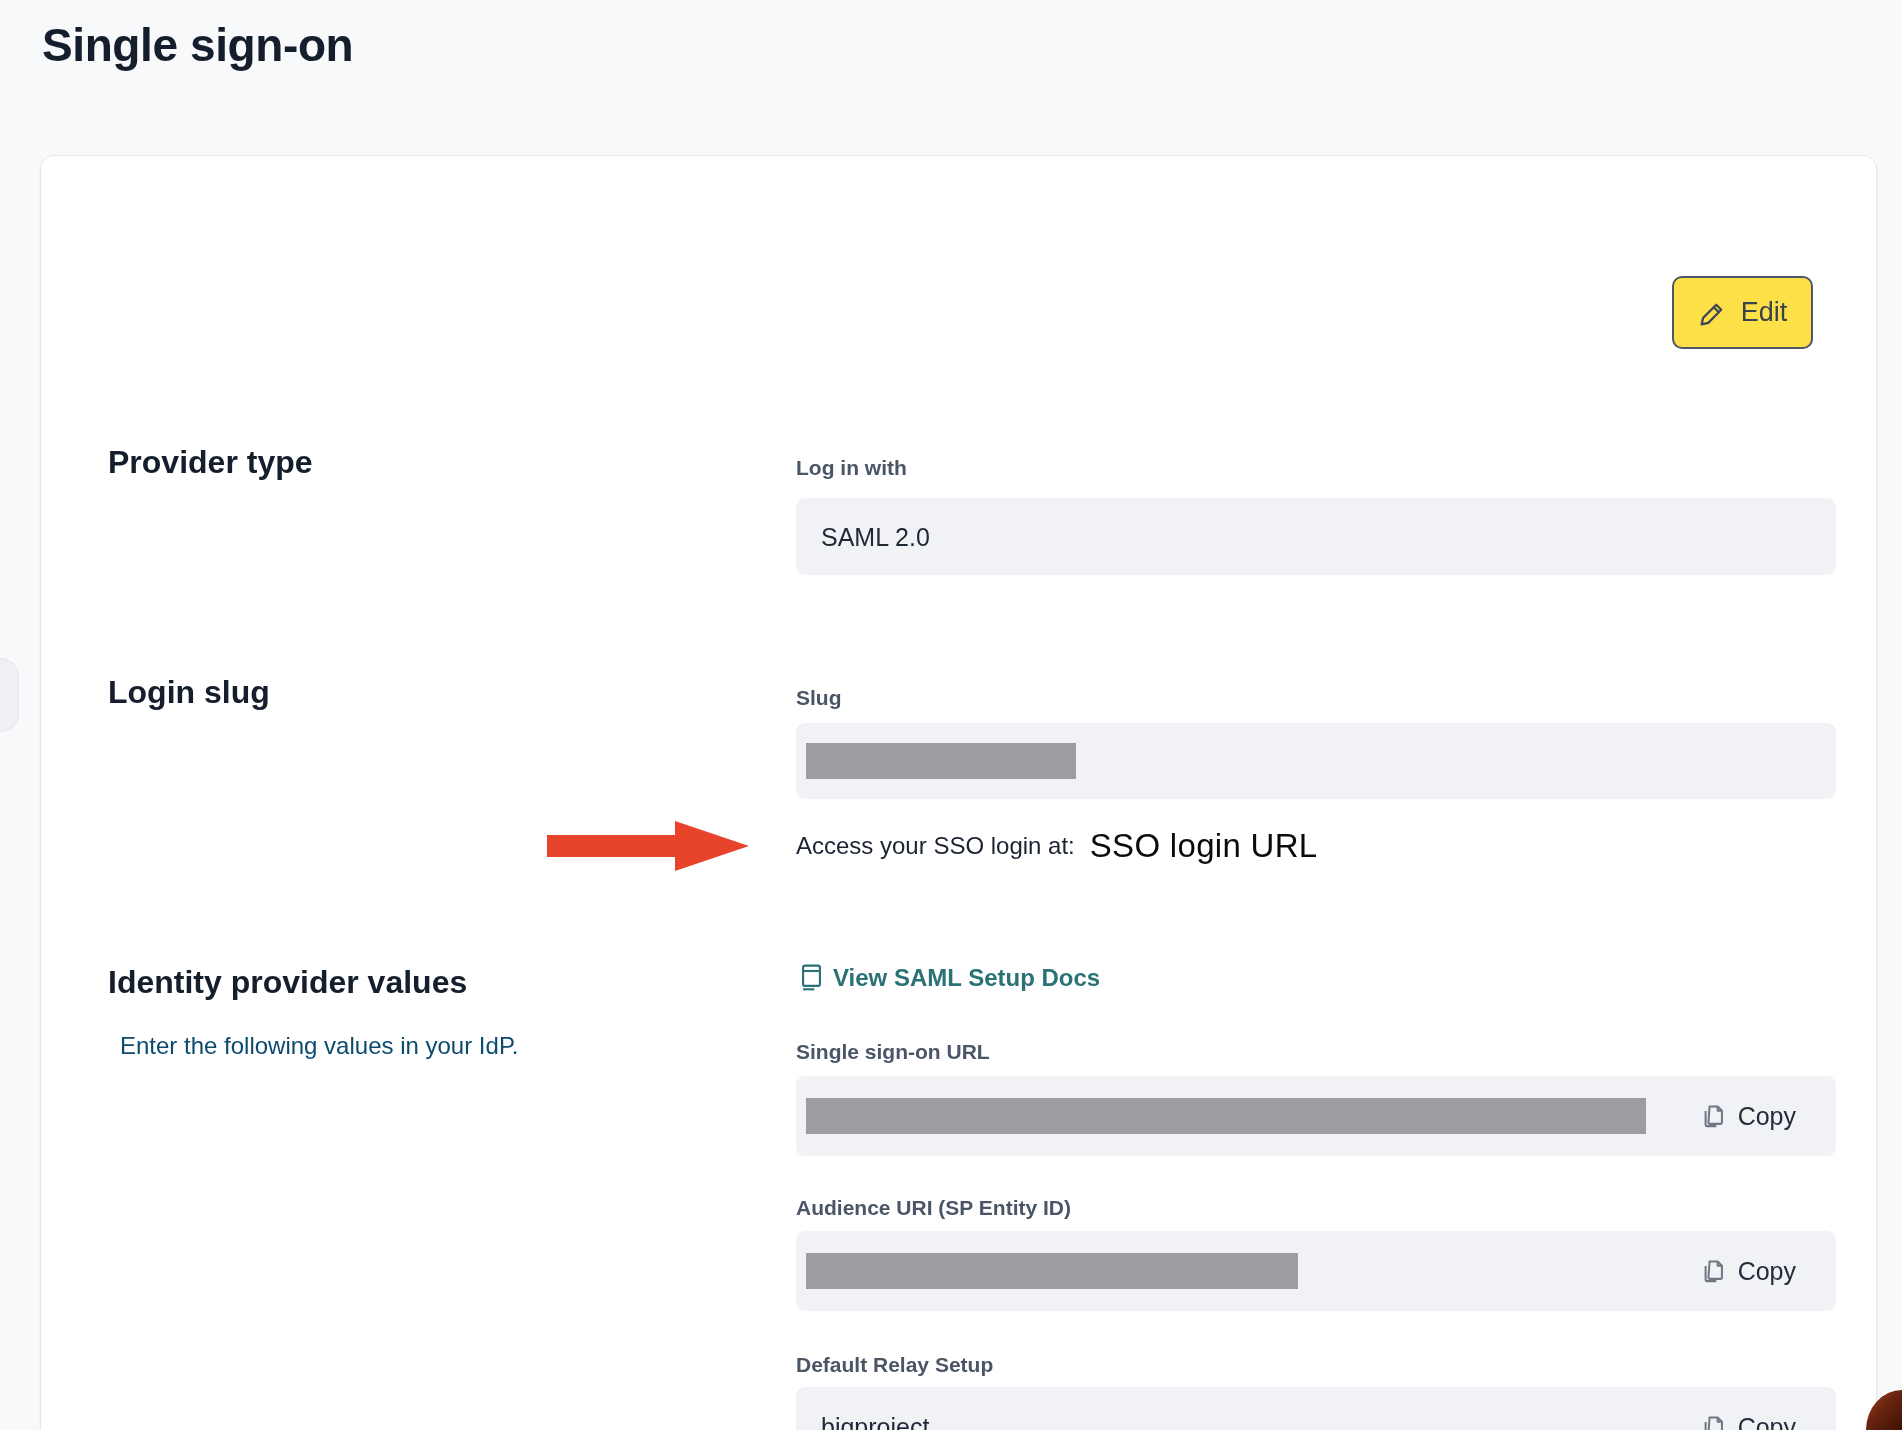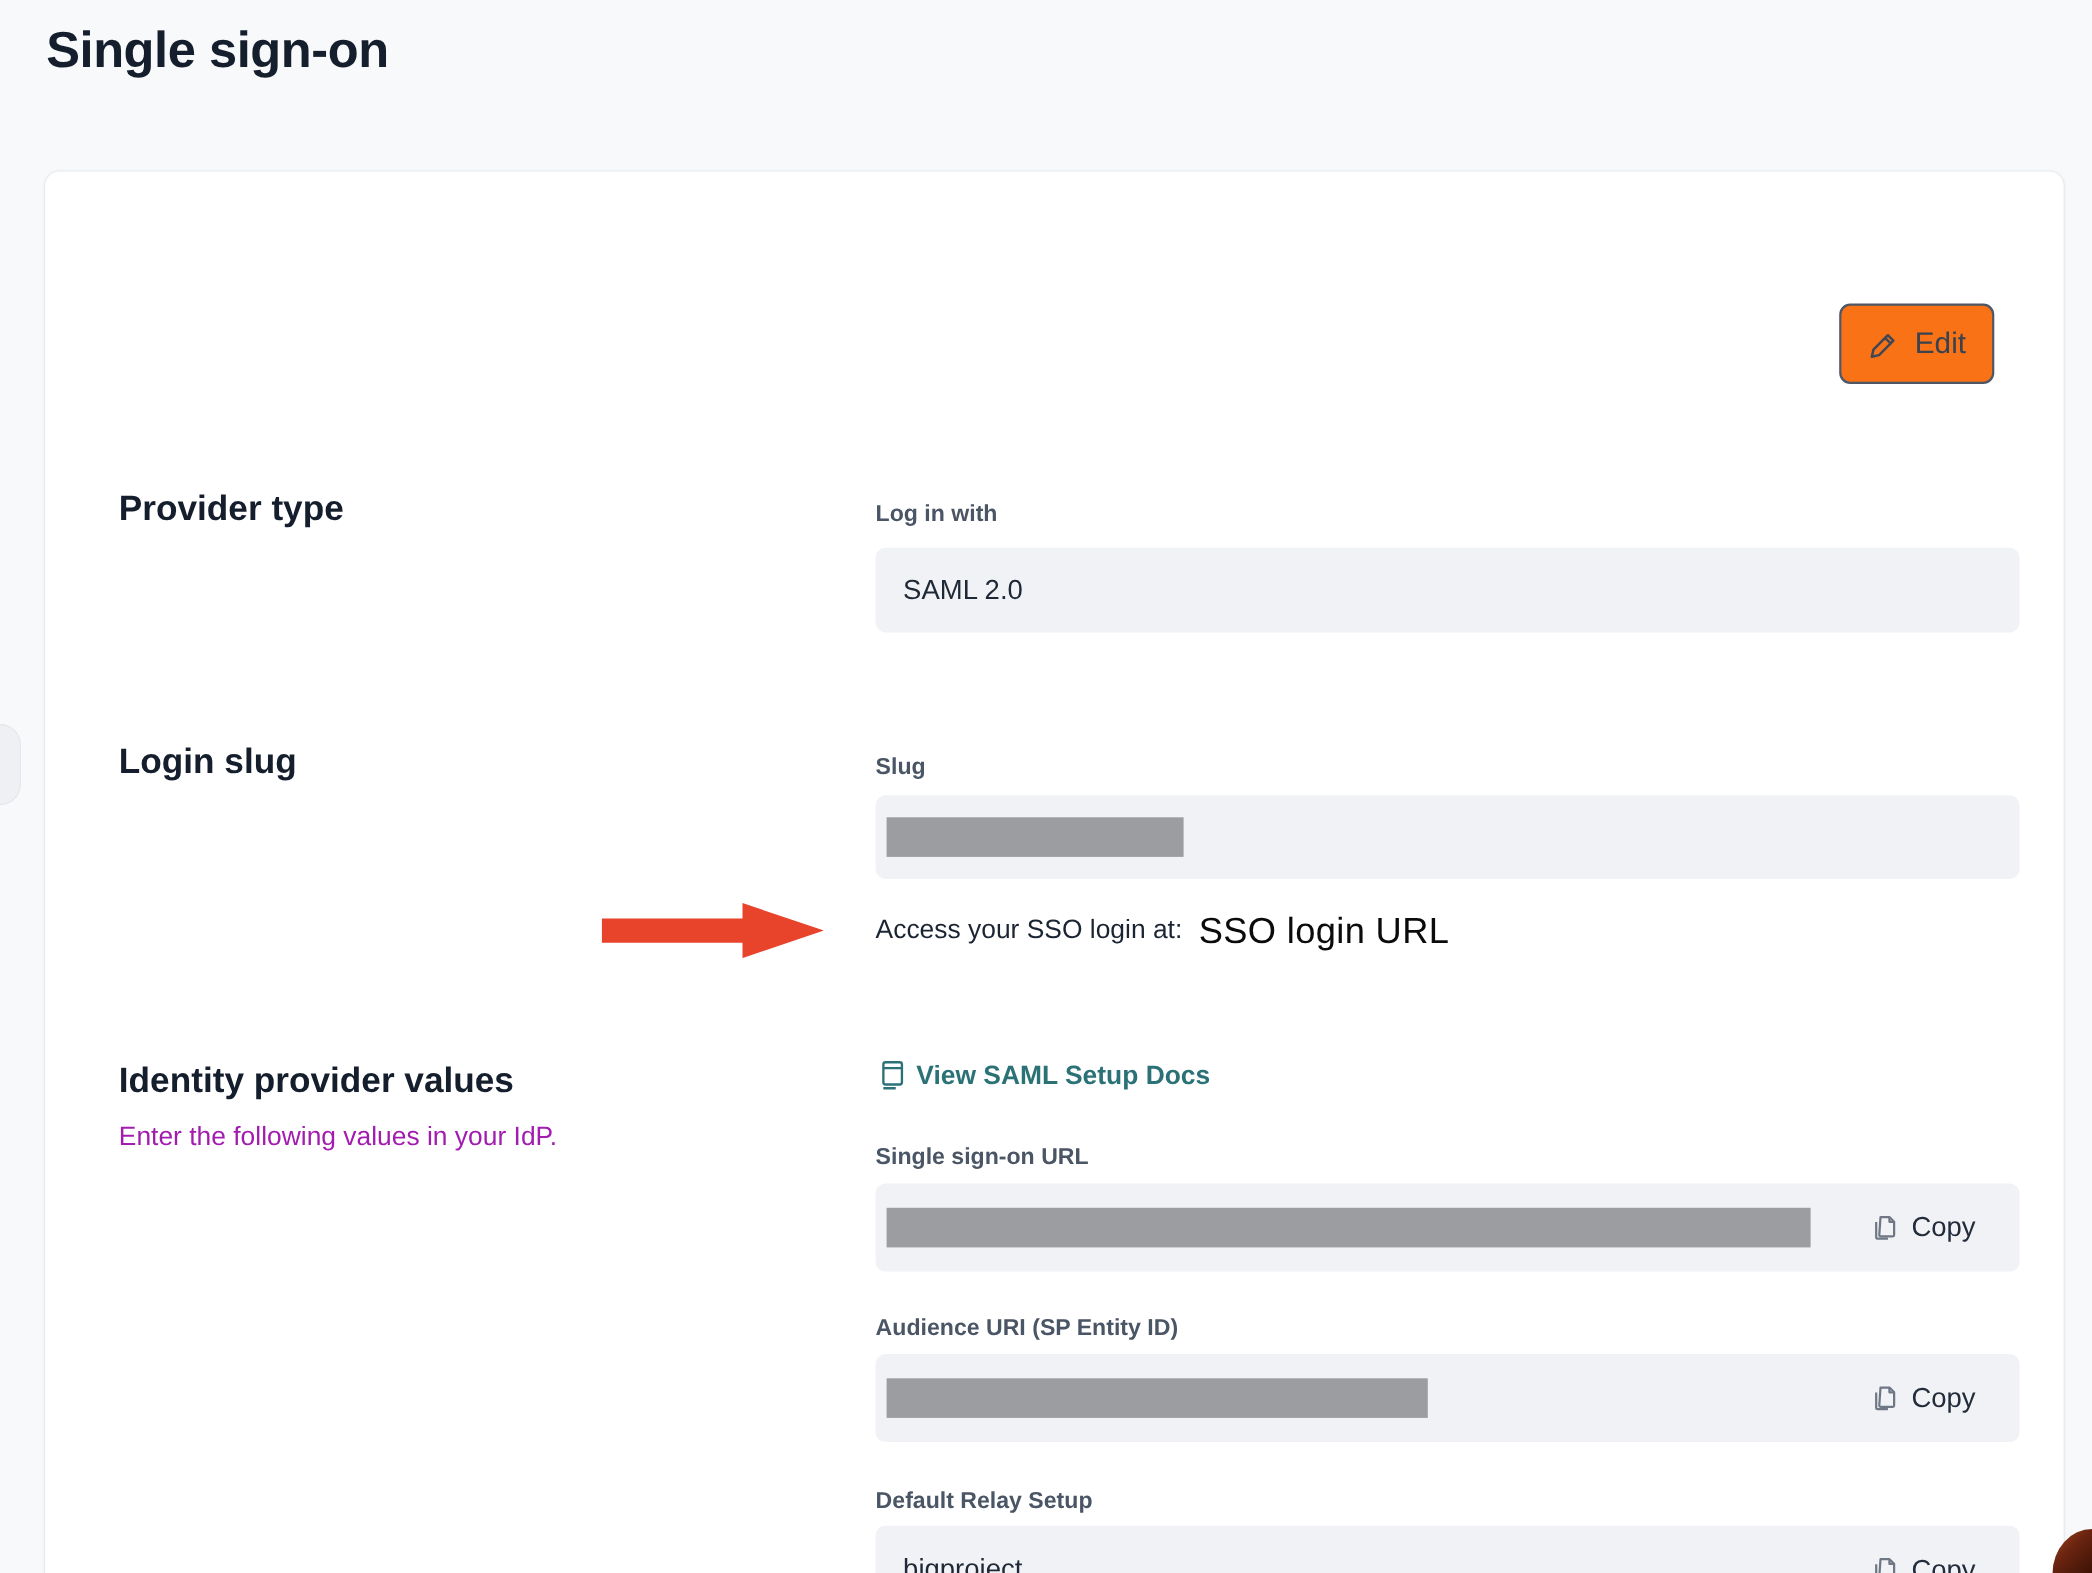--- a/index.html
+++ b/index.html
@@ -19,35 +19,35 @@
     background:#ffffff;border:1px solid #e7e9ed;border-radius:14px;
     box-shadow:0 1px 3px rgba(16,24,40,.05);
   }
   .intro-text{
     position:absolute;left:67px;top:142px;margin:0;
     font-size:24px;color:#1b2433;
   }
   .edit-btn{
     position:absolute;left:1631px;top:120px;width:141px;height:73px;
     display:flex;align-items:center;justify-content:center;gap:13px;
-    background:#f97316;border:2px solid #4e5766;border-radius:10px;
+    background:#fde047;border:2px solid #4e5766;border-radius:10px;
     font-family:"Liberation Sans",sans-serif;font-size:27px;color:#39424f;
     cursor:pointer;padding:0;
   }
   .edit-btn svg{width:30px;height:30px;flex:0 0 auto;}
   .sec-heading{
     position:absolute;margin:0;left:67px;
     font-size:32px;font-weight:700;color:#141e2c;
   }
   .sec-heading.provider{top:288px;}
   .sec-heading.slug{top:518px;}
   .sec-heading.idp{top:808px;}
   .sub-text{
-    position:absolute;left:67px;top:864px;margin:0;
-    font-size:24px;color:#a21caf;
+    position:absolute;left:67px;top:864px;margin:12px;
+    font-size:24px;color:#0c4a6e;
   }
   .f-label{
     position:absolute;left:755px;
     font-size:21px;font-weight:700;color:#4a5565;
   }
   .f-label.loginwith{top:300px;}
   .f-label.slug{top:530px;}
   .f-label.ssourl{top:884px;}
   .f-label.audience{top:1040px;}
   .f-label.relay{top:1197px;}

